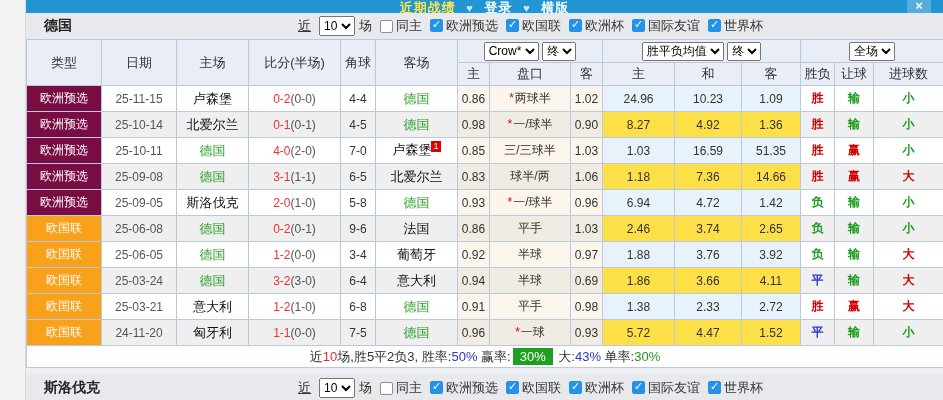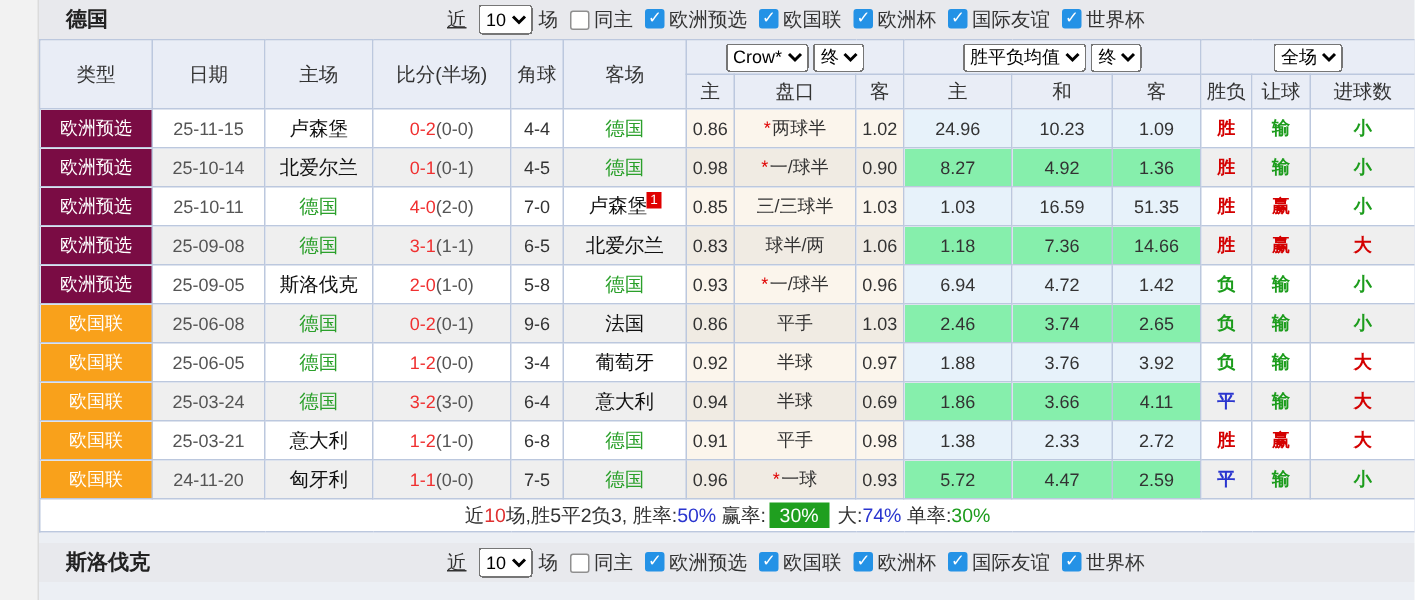--- a/index.html
+++ b/index.html
@@ -42,21 +42,21 @@
   table { border-collapse:collapse; width:917px; table-layout:fixed; background:#fff; }
   th, td { border:1px solid #BCC8DE; text-align:center; overflow:hidden;
     white-space:nowrap; font-weight:normal; }
   thead th { background:#E9EDF6; color:#333; font-size:13px; height:23px; }
   thead select { font-size:12px; height:19px; }
   tbody td { height:26px; font-size:12px; }
   tr.alt td { background:#EFEFEF; }
   td.warm { background:#FBF5EC; }
   tr.alt td.warm { background:#F0EBE3; }
   td.cool { background:#E7F2FA; }
-  tr.alt td.cool { background:#86efac; }
+  tr.alt td.cool { background:#fde047; }
   td.type { color:#fff; font-size:12px; }
   td.date { color:#555; }
   td.team { color:#111; font-size:13px; }
   td.team.green, .green { color:#2BA02B; }
   .ft { color:#F03030; }
   .ht { color:#555; }
   .star { color:#E00000; margin-right:1px; }
   .redcard { background:#E00000; color:#fff; font-size:9px; padding:0 2px;
     vertical-align:super; line-height:11px; display:inline-block; }
   td.summary { height:22px; font-size:13px; background:#fff; }
@@ -66,20 +66,30 @@
   .s-badge { background:#1F9F1F; color:#fff; padding:1px 7px; margin:0 2px; }
   .gap { height:7px; }
 </style>
 </head>
 <body>
 
 <div class="left-margin"></div>
 
 <div class="panel">
 
+  <div class="titlebar">
+    <div class="titlebar-inner">
+      <span class="brand">近期战绩</span>
+      <span class="tsep">♥</span>
+      <span class="tlink">登录</span>
+      <span class="tsep">♥</span>
+      <span class="tlink">横版</span>
+    </div>
+    <div class="close-btn">×</div>
+  </div>
 
   <div class="filterbar">
     <span class="team">德国</span>
     <span class="controls">
       <span class="near">近</span>
       <select><option>10</option></select>
       <span>场</span>
       <span class="cb"></span>
       <span>同主</span>
       <span id="comps1"><span class="cb checked"></span><span>欧洲预选</span><span class="cb checked"></span><span>欧国联</span><span class="cb checked"></span><span>欧洲杯</span><span class="cb checked"></span><span>国际友谊</span><span class="cb checked"></span><span>世界杯</span></span>
@@ -295,30 +305,30 @@
           <td class="date">24-11-20</td>
           <td class="team">匈牙利</td>
           <td><span class="ft">1-1</span><span class="ht">(0-0)</span></td>
           <td>7-5</td>
           <td class="team green"><span>德国</span></td>
           <td class="warm">0.96</td>
           <td class="warm"><span class="star">*</span>一球</td>
           <td class="warm">0.93</td>
           <td class="cool">5.72</td>
           <td class="cool">4.47</td>
-          <td class="cool">2.59</td>
+          <td class="cool">1.52</td>
           <td style="color: rgb(42, 53, 207); font-weight: bold;">平</td>
           <td style="color: rgb(28, 156, 28); font-weight: bold;">输</td>
           <td style="color: rgb(28, 156, 28); font-weight: bold;">小</td>
         </tr>
       </tbody>
     <tbody>
       <tr>
         <td class="summary" colspan="15">
-          <span>近</span><span class="s-red">10</span><span>场,胜5平2负3, 胜率:</span><span class="s-blue">50%</span><span> 赢率:</span><span class="s-badge">30%</span><span> 大:</span><span class="s-blue">74%</span><span> 单率:</span><span class="s-green">30%</span>
+          <span>近</span><span class="s-red">10</span><span>场,胜5平2负3, 胜率:</span><span class="s-blue">50%</span><span> 赢率:</span><span class="s-badge">30%</span><span> 大:</span><span class="s-blue">43%</span><span> 单率:</span><span class="s-green">30%</span>
         </td>
       </tr>
     </tbody>
   </table>
 
   <div class="gap"></div>
 
   <div class="filterbar">
     <span class="team">斯洛伐克</span>
     <span class="controls">

